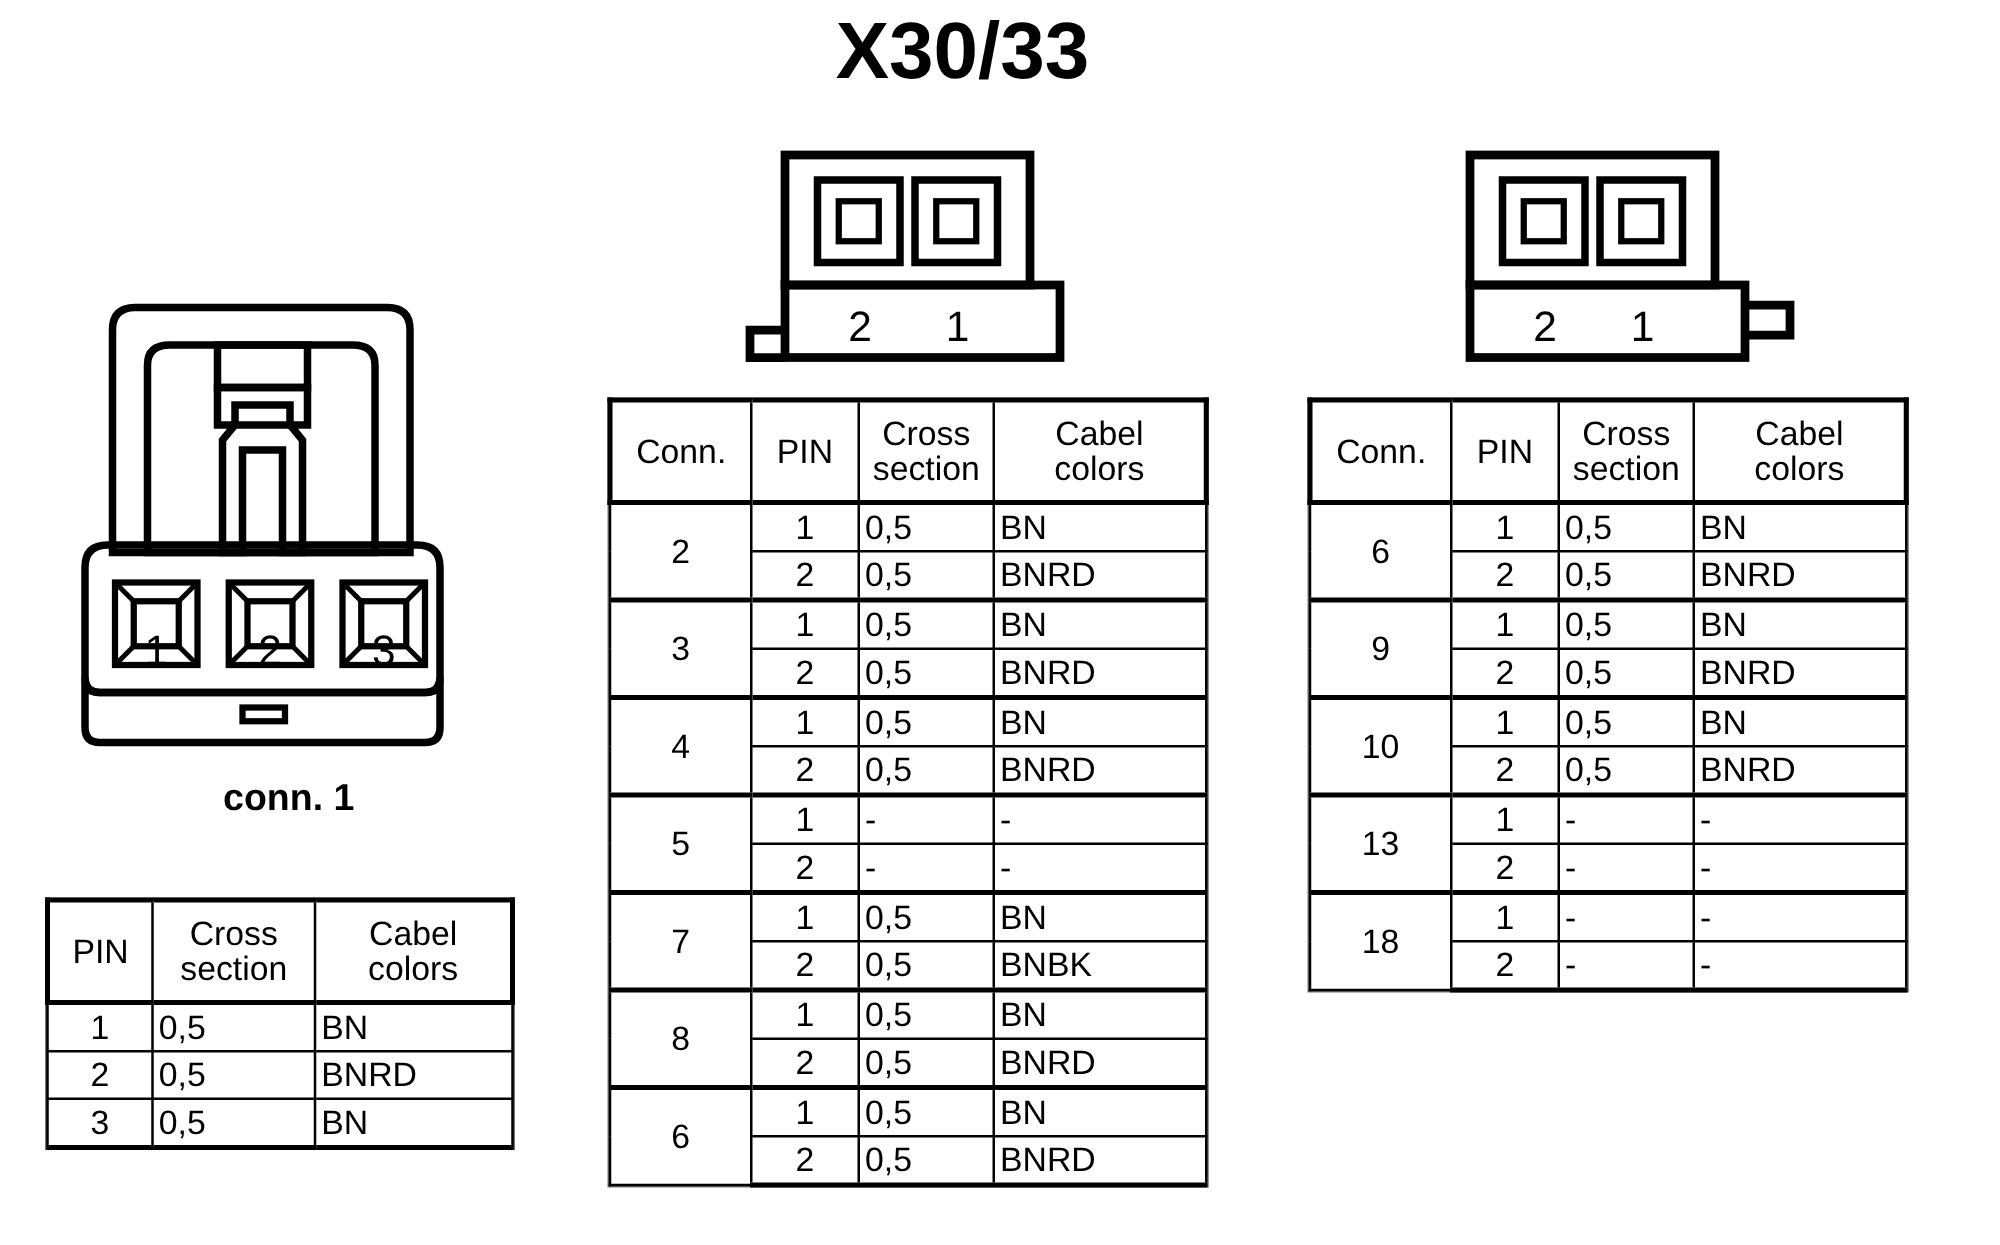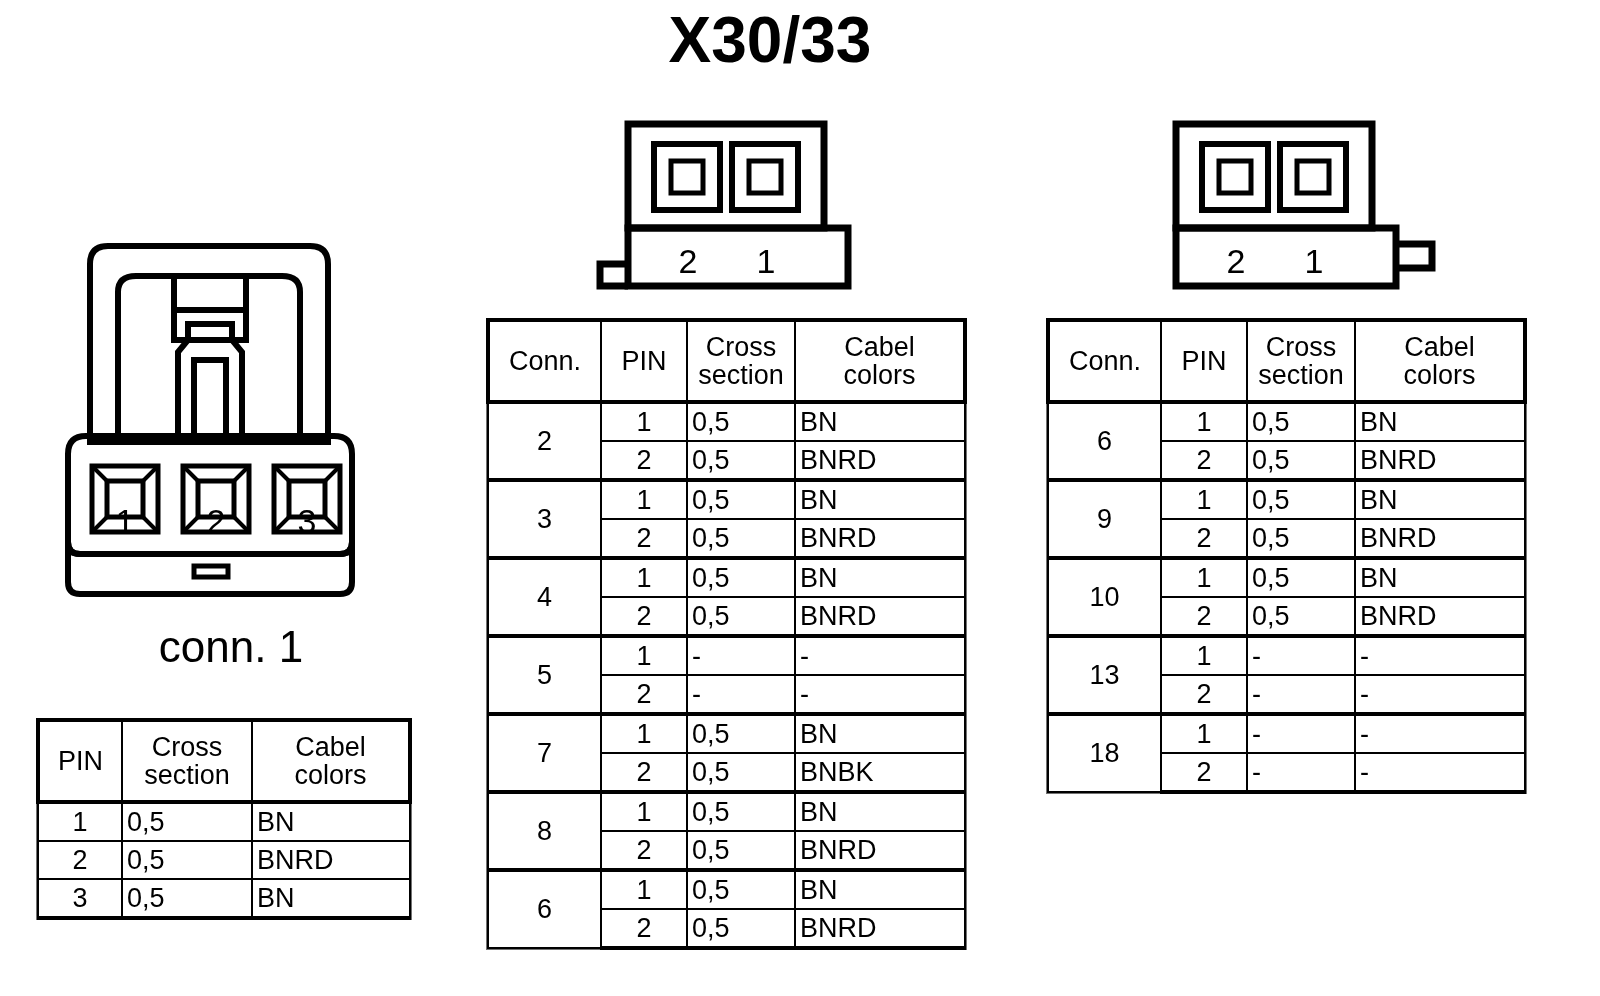--- a/index.html
+++ b/index.html
@@ -83,22 +83,22 @@
   #table-right col.w1 { width: 86px; }
   #table-right col.w2 { width: 108px; }
   #table-right col.w3 { width: 170px; }
 
   
   #conn1-caption {
     left: 36px;
     top: 622px;
     width: 390px;
     text-align: center;
-    font-size: 44px;
-    font-weight: normal;
+    font-size: 30px;
+    font-weight: bold;
   }
 
   
   #connector-1-drawing { left: 62px;  top: 242px; }
   #connector-mid-drawing { left: 596px; top: 116px; }
   #connector-right-drawing { left: 1156px; top: 116px; }
   svg { display: block; }
 </style>
 </head>
 <body>

